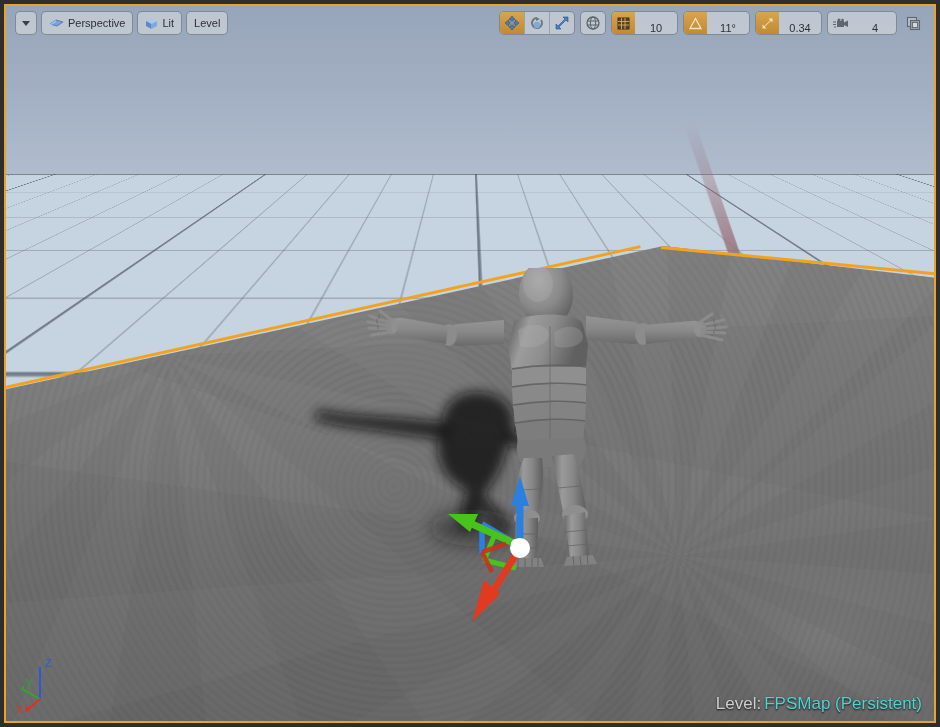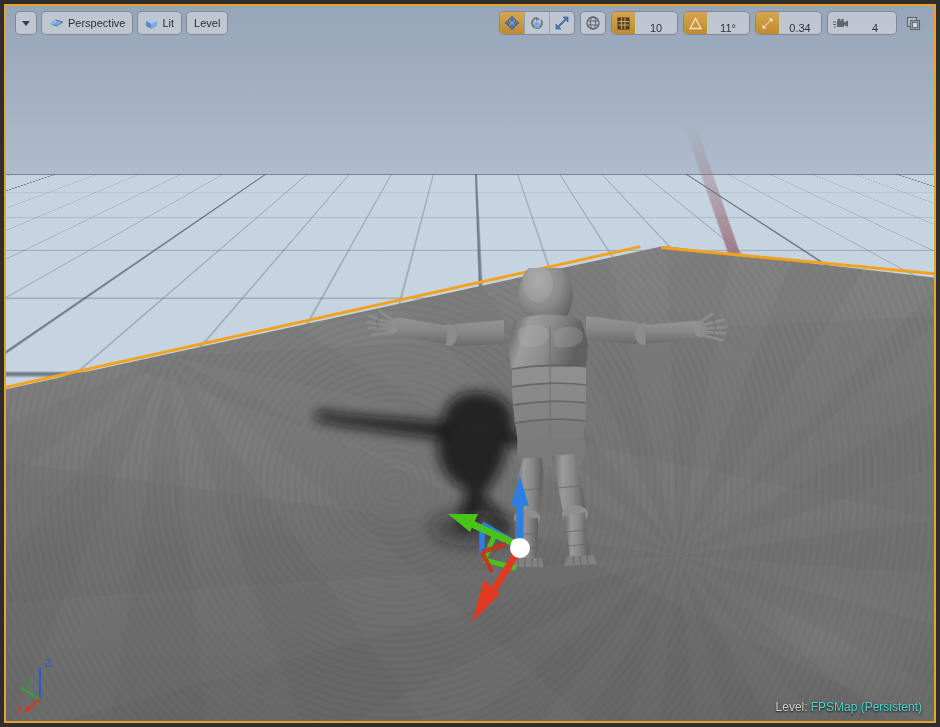--- a/index.html
+++ b/index.html
@@ -288,21 +288,21 @@
     border-radius: 4px;
     cursor: pointer;
   }
   .icon { display: block; }
 
   
   #level-status {
     position: absolute;
     right: 12px;
     bottom: 7px;
-    font-size: 12px;
+    font-size: 17px;
     color: #cfcfcf;
     text-shadow: 0 1px 2px rgba(0,0,0,.9);
     z-index: 30;
     user-select: none;
   }
   #level-status .level-name { color: #4fd2d2; margin-left: 3px; }
 
   
   #axis-indicator {
     position: absolute;

